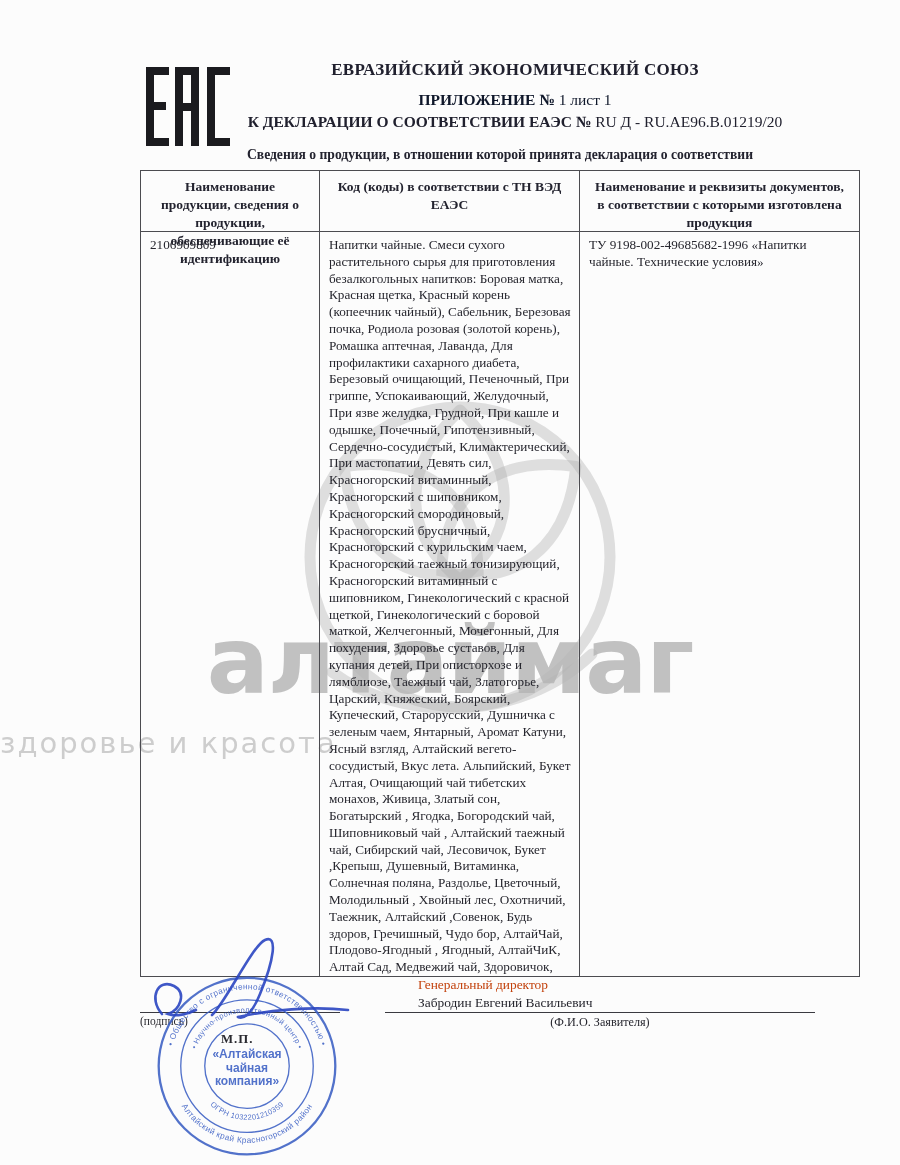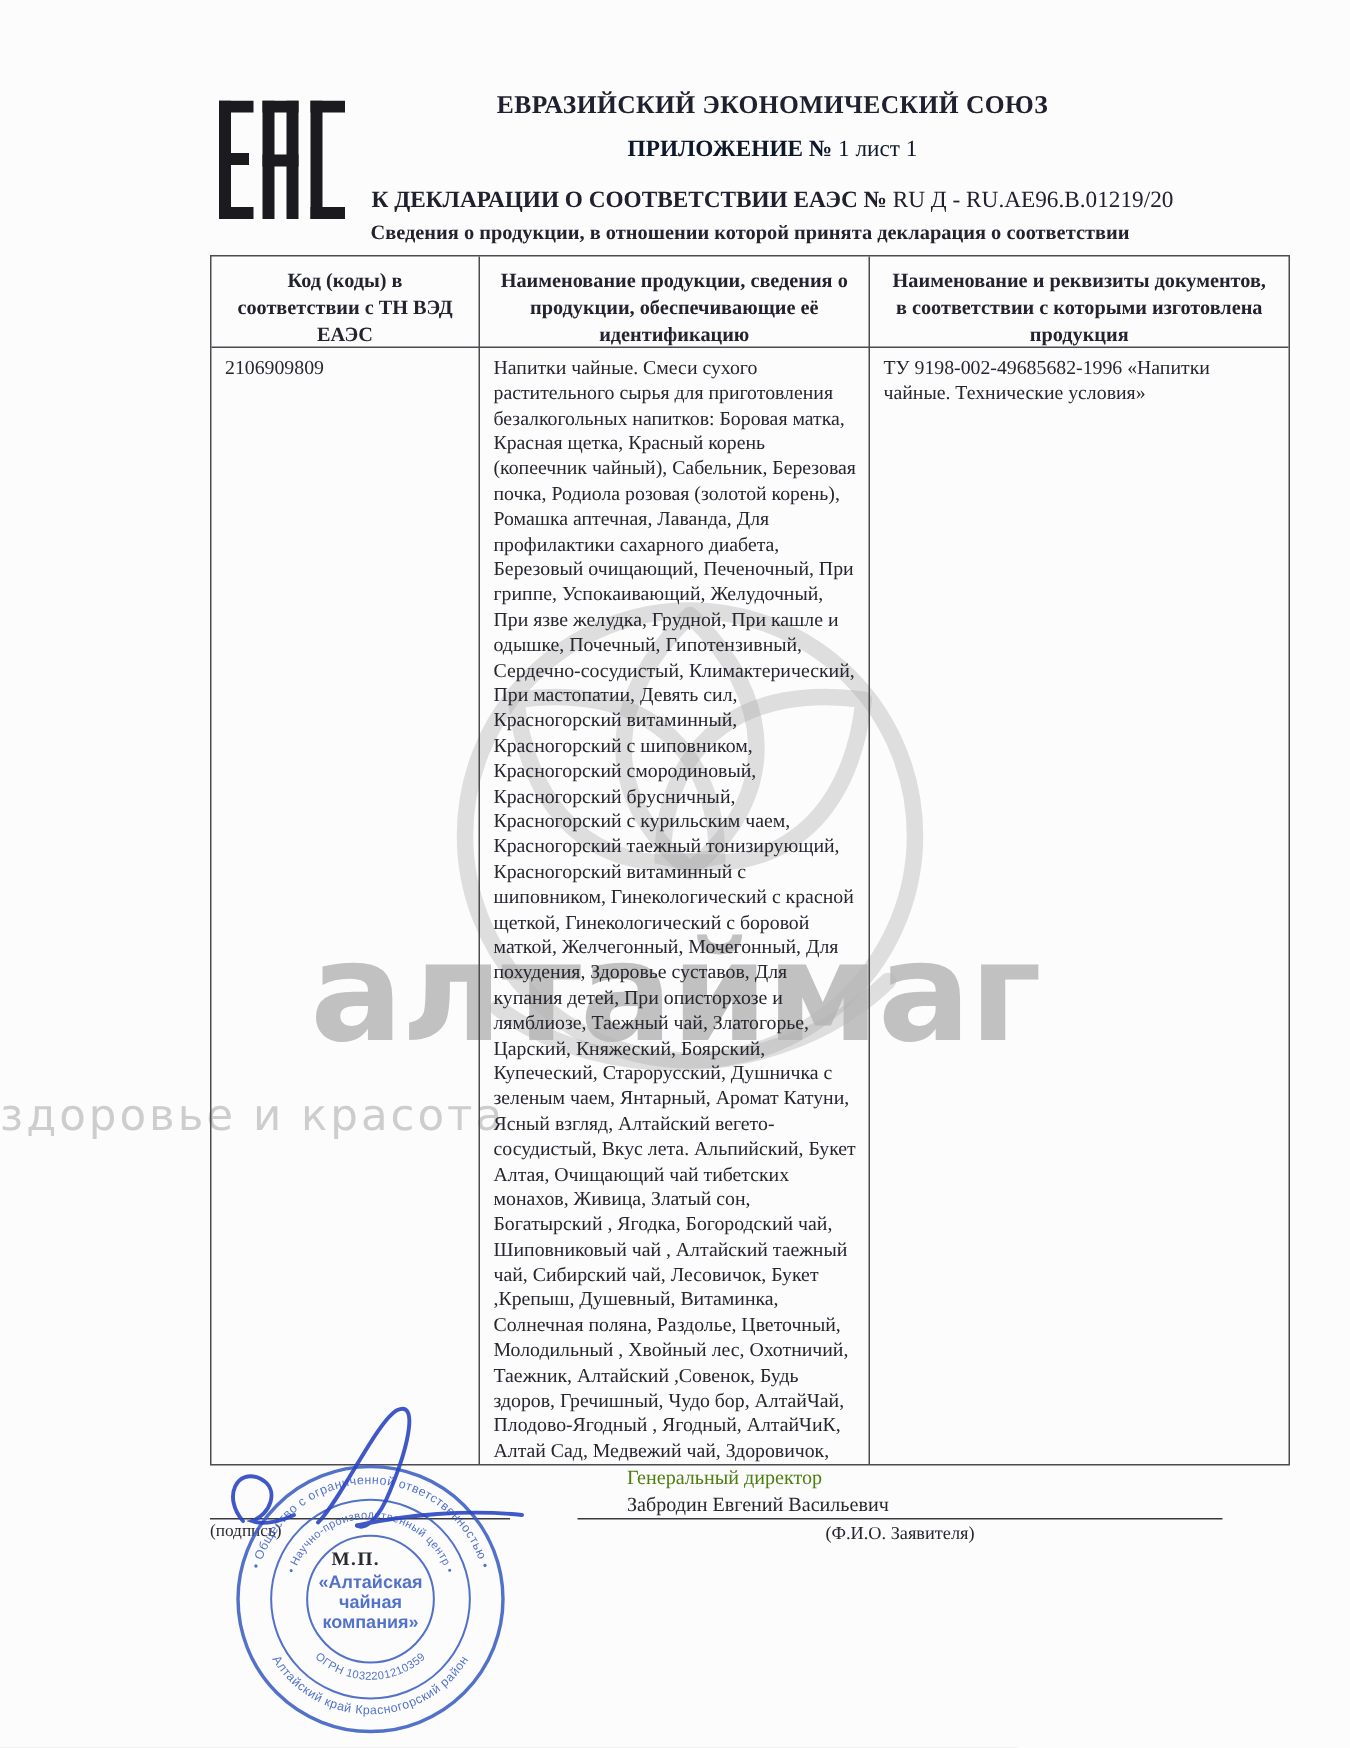--- a/index.html
+++ b/index.html
@@ -26,21 +26,21 @@
     position:absolute;left:0;top:726px;width:900px;
     font-family:"DejaVu Sans", sans-serif;
     font-size:29px;color:#c9c9c9;letter-spacing:2px;opacity:.9;
   }
   
   .content{position:absolute;inset:0;z-index:1;}
   .eac-logo{position:absolute;left:146px;top:67px;}
   .hdr-block{position:absolute;left:230px;top:60px;width:570px;text-align:center;}
   .hdr-union{font-size:17px;font-weight:bold;letter-spacing:.3px;color:#20202e;}
   .hdr-appendix{margin-top:11px;font-size:15.5px;color:#0f172a;}
-  .hdr-declaration{margin-top:16px;font-size:15.5px;color:#20202e;}
+  .hdr-declaration{margin-top:4px;font-size:15.5px;color:#20202e;}
   .b{font-weight:bold;}
   .subtitle{
     position:absolute;left:140px;top:147px;width:720px;
     text-align:center;font-size:13.6px;font-weight:bold;color:#23232f;
   }
   
   .doc-table{
     position:absolute;left:140px;top:170px;width:718px;
     display:grid;
     grid-template-columns:179px 260px 279px;
@@ -53,21 +53,21 @@
   .cell-head{
     font-size:13.5px;font-weight:bold;text-align:center;
     padding:7px 10px 0 10px;line-height:18px;color:#23232f;
   }
   .cell-body{
     font-size:13.2px;line-height:16.8px;
     padding:5px 7px 0 9px;color:#26262e;
     overflow:hidden;
   }
   
-  .sig-title{position:absolute;left:418px;top:977px;font-size:13.4px;color:#4d7c0f;}
+  .sig-title{position:absolute;left:418px;top:977px;font-size:13.4px;color:#c2410c;}
   .sig-name{position:absolute;left:418px;top:995px;font-size:13.4px;color:#26262e;}
   .fio-line{position:absolute;left:385px;top:1012px;width:430px;border-top:1.5px solid #3a3a40;}
   .fio-caption{position:absolute;left:385px;top:1015px;width:430px;text-align:center;font-size:12.2px;color:#26262e;}
   .sign-line{position:absolute;left:140px;top:1012px;width:200px;border-top:1.5px solid #3a3a40;z-index:3;}
   .sign-caption{position:absolute;left:140px;top:1015px;width:200px;text-align:left;font-size:11.5px;color:#2a2a30;z-index:3;}
   .mp-caption{position:absolute;left:221px;top:1032px;font-size:12.8px;font-weight:bold;letter-spacing:1px;color:#2a2a30;z-index:3;}
   
   .stamp-svg{position:absolute;left:147px;top:972px;z-index:2;opacity:.88;}
   .ink-svg{position:absolute;left:130px;top:918px;z-index:2;}
   .stamp-ring{fill:none;stroke:var(--stamp-blue);}
@@ -110,22 +110,22 @@
     </svg>
 
     <div class="hdr-block">
       <div class="hdr-union">ЕВРАЗИЙСКИЙ ЭКОНОМИЧЕСКИЙ СОЮЗ</div>
       <div class="hdr-appendix"><span class="b">ПРИЛОЖЕНИЕ №</span><span> 1 лист 1</span></div>
       <div class="hdr-declaration"><span class="b">К ДЕКЛАРАЦИИ О СООТВЕТСТВИИ ЕАЭС №</span><span> RU Д - RU.АЕ96.В.01219/20</span></div>
     </div>
     <div class="subtitle">Сведения о продукции, в отношении которой принята декларация о соответствии</div>
 
     <div class="doc-table">
+      <div class="cell cell-head">Наименование продукции, сведения о продукции, обеспечивающие её идентификацию</div>
       <div class="cell cell-head">Код (коды) в соответствии с ТН ВЭД ЕАЭС</div>
-      <div class="cell cell-head">Наименование продукции, сведения о продукции, обеспечивающие её идентификацию</div>
       <div class="cell cell-head">Наименование и реквизиты документов, в соответствии с которыми изготовлена продукция</div>
       <div class="cell cell-body last-row">2106909809</div>
       <div class="cell cell-body last-row">Напитки чайные. Смеси сухого растительного сырья для приготовления безалкогольных напитков: Боровая матка, Красная щетка, Красный корень (копеечник чайный), Сабельник, Березовая почка, Родиола розовая (золотой корень), Ромашка аптечная, Лаванда, Для профилактики сахарного диабета, Березовый очищающий, Печеночный, При гриппе, Успокаивающий, Желудочный, При язве желудка, Грудной, При кашле и одышке, Почечный, Гипотензивный, Сердечно-сосудистый, Климактерический, При мастопатии, Девять сил, Красногорский витаминный, Красногорский с шиповником, Красногорский смородиновый, Красногорский брусничный, Красногорский с курильским чаем, Красногорский таежный тонизирующий, Красногорский витаминный с шиповником, Гинекологический с красной щеткой, Гинекологический с боровой маткой, Желчегонный, Мочегонный, Для похудения, Здоровье суставов, Для купания детей, При описторхозе и лямблиозе, Таежный чай, Златогорье, Царский, Княжеский, Боярский, Купеческий, Старорусский, Душничка с зеленым чаем, Янтарный, Аромат Катуни, Ясный взгляд, Алтайский вегето-сосудистый, Вкус лета. Альпийский, Букет Алтая, Очищающий чай тибетских монахов, Живица, Златый сон, Богатырский , Ягодка, Богородский чай, Шиповниковый чай , Алтайский таежный чай, Сибирский чай, Лесовичок, Букет ,Крепыш, Душевный, Витаминка, Солнечная поляна, Раздолье, Цветочный, Молодильный , Хвойный лес, Охотничий, Таежник, Алтайский ,Совенок, Будь здоров, Гречишный, Чудо бор, АлтайЧай, Плодово-Ягодный , Ягодный, АлтайЧиК, Алтай Сад, Медвежий чай, Здоровичок, Алтын, Добрый, Бодрый, Вкусный, Любимый чай, Алтайский клад, Посиделкин, Магия Алтая, Древний обычай.</div>
       <div class="cell cell-body last-row">ТУ 9198-002-49685682-1996 «Напитки чайные. Технические условия»</div>
     </div>
 
     <div class="sig-title">Генеральный директор</div>
     <div class="sig-name">Забродин Евгений Васильевич</div>
     <div class="fio-line"></div>
     <div class="fio-caption">(Ф.И.О. Заявителя)</div>

